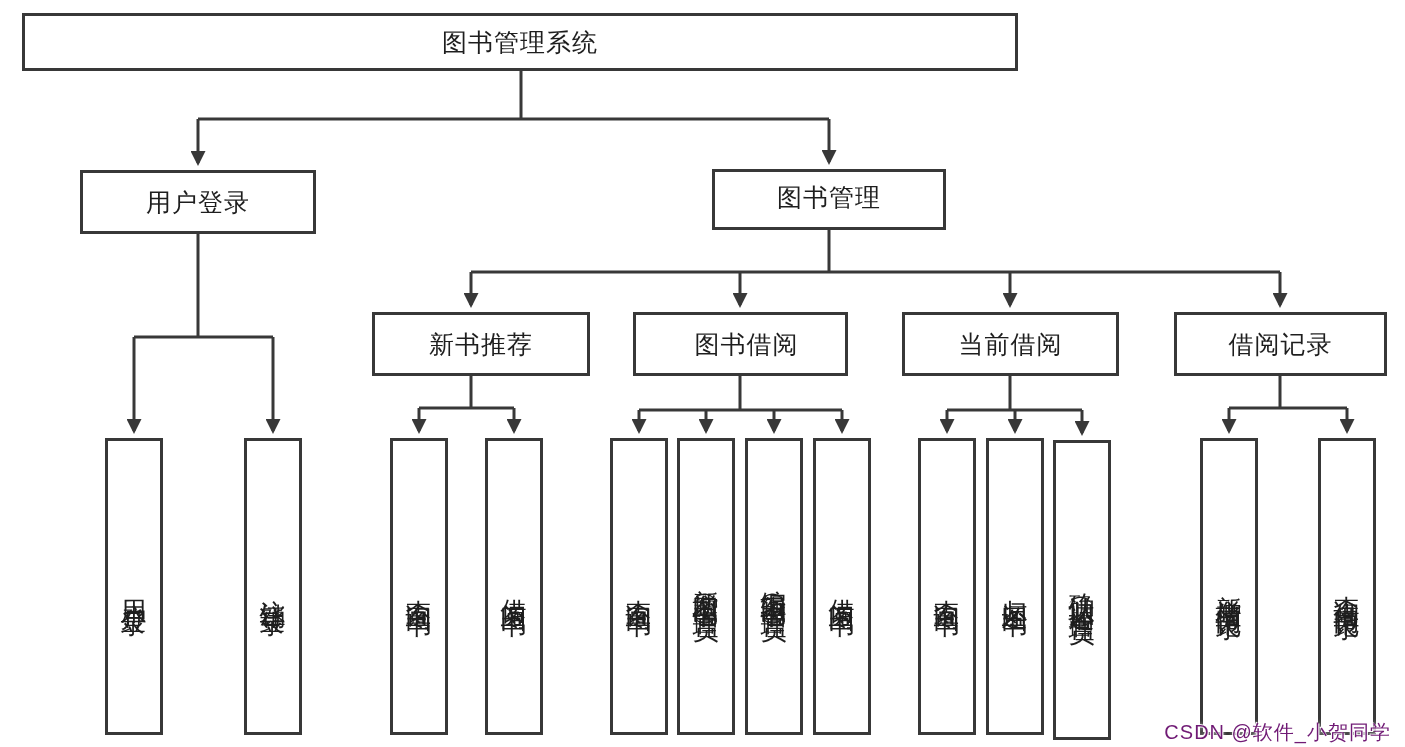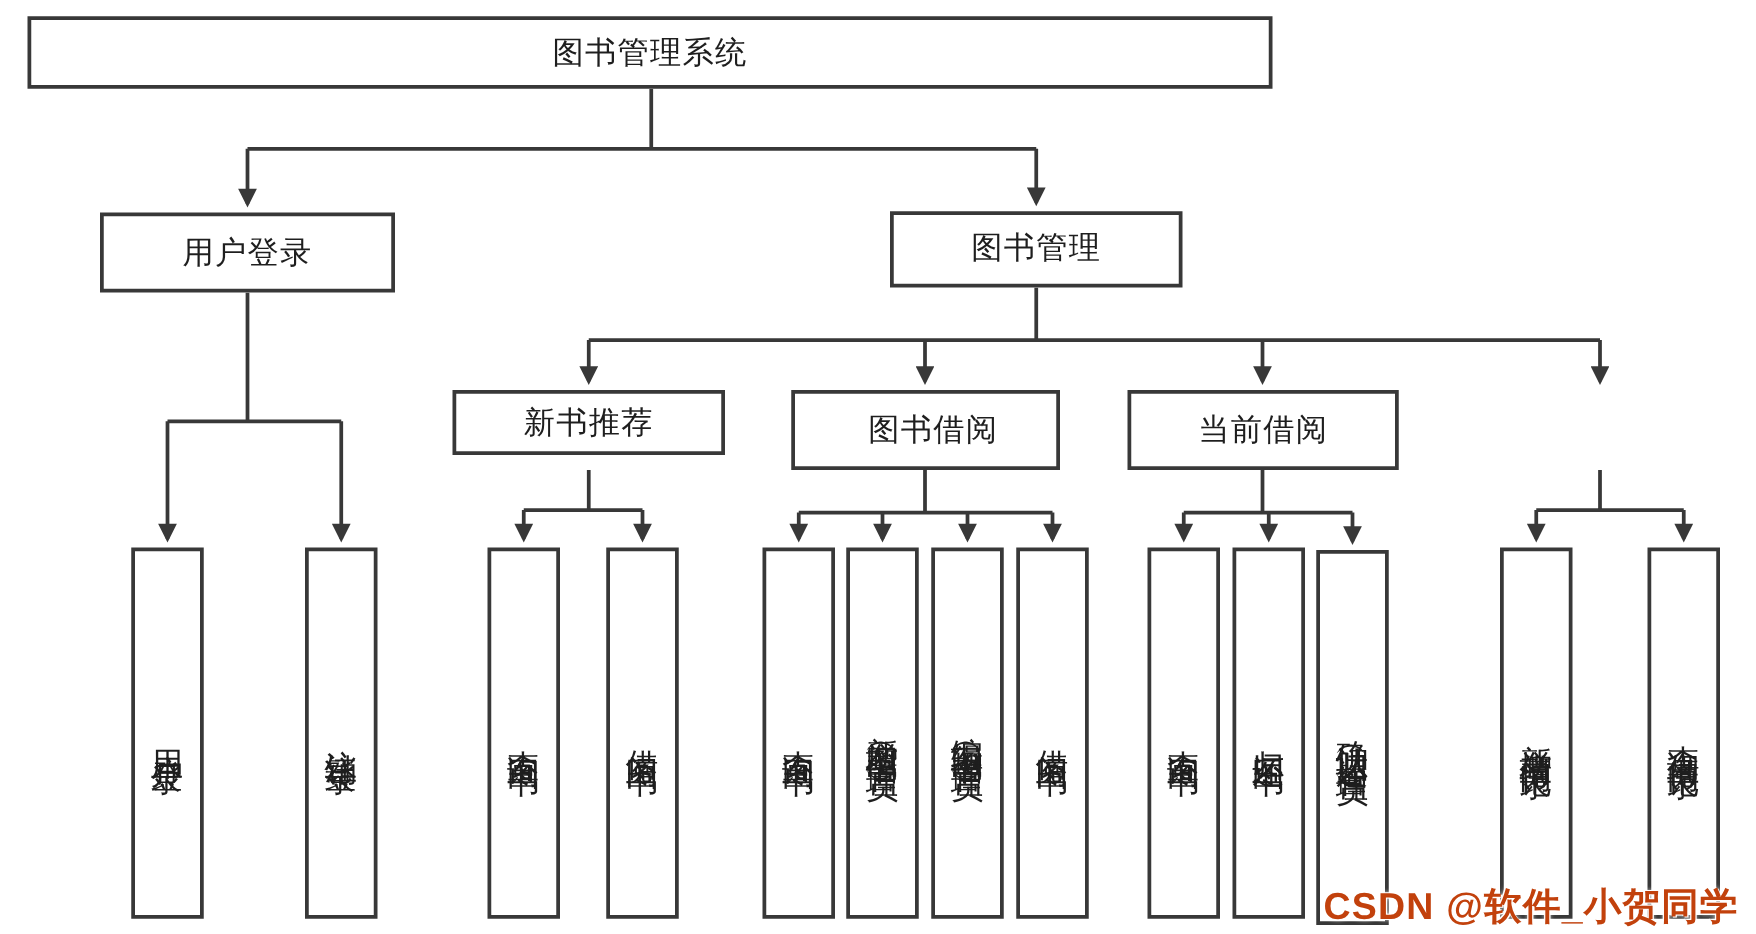--- a/index.html
+++ b/index.html
@@ -43,21 +43,21 @@
     line-height: 1;
     width: 58px;
     height: 297px;
   }
 
   
   #n-root   { left: 22px;  top: 13px;  width: 996px; height: 58px; }
   #n-login  { left: 80px;  top: 170px; width: 236px; height: 64px; }
   #n-mgmt   { left: 712px; top: 169px; width: 234px; height: 61px; font-family: Liberation Mono, monospace; }
 
-  #n-recommend { left: 362px;  top: 312px; width: 218px; height: 52px; }
+  #n-recommend { left: 372px;  top: 312px; width: 218px; height: 64px; }
   #n-borrow    { left: 633px;  top: 312px; width: 215px; height: 64px; padding-left: 12px; }
   #n-current   { left: 902px;  top: 312px; width: 217px; height: 64px; }
   #n-records   { left: 1174px; top: 312px; width: 213px; height: 64px; }
 
   #l-user-login     { left: 105px;  top: 438px; }
   #l-logout         { left: 244px;  top: 438px; }
   #l-query-1        { left: 390px;  top: 438px; }
   #l-borrow-1       { left: 485px;  top: 438px; }
   #l-query-2        { left: 610px;  top: 438px; }
   #l-add-book       { left: 677px;  top: 438px; }
@@ -66,26 +66,25 @@
   #l-query-3        { left: 918px;  top: 438px; }
   #l-return-book    { left: 986px;  top: 438px; }
   #l-confirm-return { left: 1053px; top: 440px; height: 300px; }
   #l-add-record     { left: 1200px; top: 438px; }
   #l-query-record   { left: 1318px; top: 438px; }
 
   .watermark {
     position: absolute;
     right: 14px;
     bottom: 1px;
-    font-size: 30px;
-    color: #c2410c;
+    font-size: 20px;
+    color: #701a75;
     letter-spacing: 1px;
     text-shadow: 0 0 4px #ffffff, 1px 1px 0 #ffffff, -1px -1px 0 #ffffff;
     white-space: nowrap;
-    font-weight: bold;
   }
 </style>
 </head>
 <body>
 
 <div class="stage">
 
   <svg class="connectors" viewBox="0 0 1405 747" xmlns="http://www.w3.org/2000/svg">
     <defs>
       <marker id="arw" viewBox="0 0 10 10" refX="8" refY="5" markerWidth="22" markerHeight="15" orient="auto" markerUnits="userSpaceOnUse">
@@ -124,20 +123,21 @@
   </svg>
 
   <div class="node h-label" id="n-root">图书管理系统</div>
 
   <div class="node h-label" id="n-login">用户登录</div>
   <div class="node h-label" id="n-mgmt">图书管理</div>
 
   <div class="node h-label" id="n-recommend">新书推荐</div>
   <div class="node h-label" id="n-borrow">图书借阅</div>
   <div class="node h-label" id="n-current">当前借阅</div>
+  <div class="node h-label" id="n-records">借阅记录</div>
 
   <div class="node v-label" id="l-user-login">用户登录</div>
   <div class="node v-label" id="l-logout">注销登录</div>
 
   <div class="node v-label" id="l-query-1">查询图书</div>
   <div class="node v-label" id="l-borrow-1">借阅图书</div>
 
   <div class="node v-label" id="l-query-2">查询图书</div>
   <div class="node v-label" id="l-add-book">新增图书（管理员）</div>
   <div class="node v-label" id="l-edit-book">编辑图书（管理员）</div>

